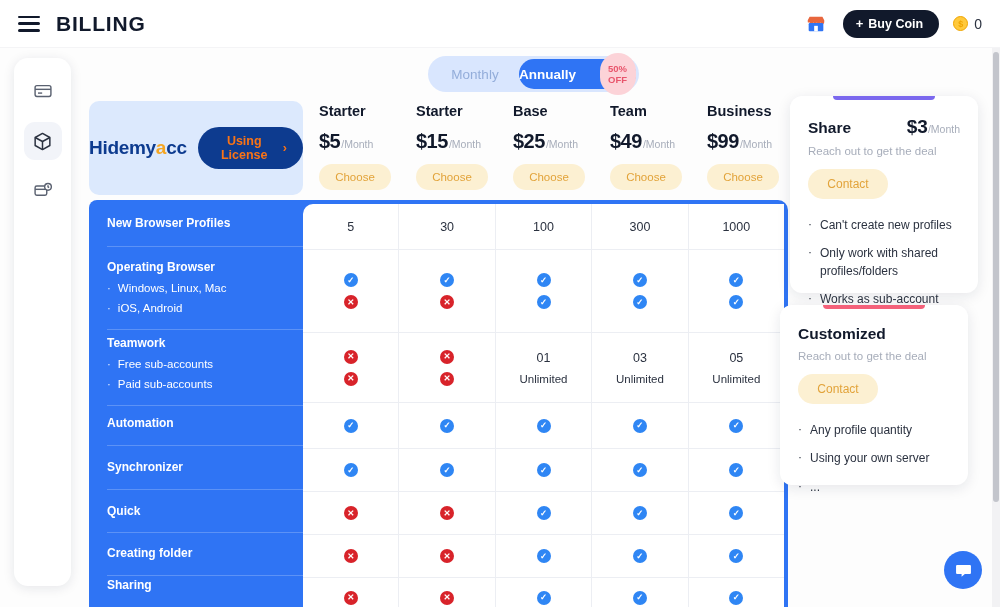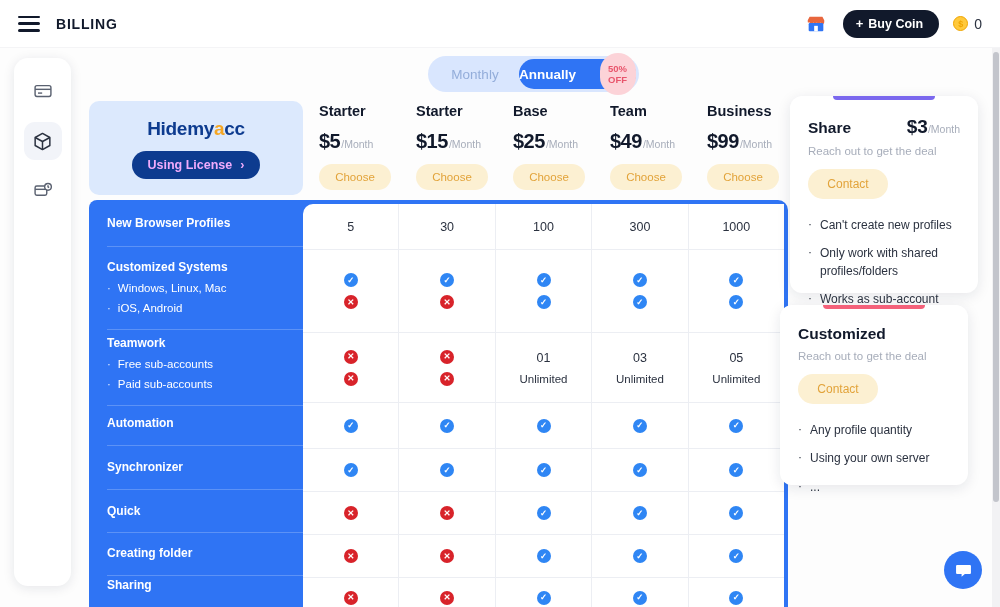--- a/index.html
+++ b/index.html
@@ -14,21 +14,21 @@
   
   .header {
     position: absolute; left: 0; top: 0; width: 1000px; height: 48px;
     background: #ffffff; display: flex; align-items: center;
     border-bottom: 1px solid #f4f4f6;
   }
   .hamburger { margin-left: 18px; width: 22px; height: 16px; display: flex;
     flex-direction: column; justify-content: space-between; cursor: pointer; }
   .hamburger span { display: block; height: 2.6px; background: #11192b; border-radius: 2px; }
   .app-title {
-    margin-left: 16px; font-size: 14px; font-weight: bold;
+    margin-left: 16px; font-size: 21px; font-weight: bold;
     letter-spacing: .8px; color: #11192b;
   }
   .header-right {
     margin-left: auto; margin-right: 18px;
     display: flex; align-items: center; gap: 14px;
   }
   .store-icon {
     width: 26px; height: 26px; display: flex; align-items: center; justify-content: center;
     cursor: pointer;
   }
@@ -80,26 +80,26 @@
   .toggle-annual-label { font-size: 13.5px; color: #fff; font-weight: bold; }
   .toggle-badge {
     background: #fcd3d8; color: #e8556c; font-size: 9.5px; font-weight: bold;
     border-radius: 999px; padding: 10px 8px;
   }
 
   
   .brand-card {
     position: absolute; left: 89px; top: 101px; width: 214px; height: 94px;
     background: #dce9fd; border-radius: 10px;
-    display: flex; flex-direction: column; align-items: center; justify-content: center; gap: 11px;
+    display: flex; flex-direction: row; align-items: center; justify-content: center; gap: 11px;
   }
   .brand-logo { font-size: 19px; font-weight: bold; color: #0d3b8f; letter-spacing: -.3px; }
   .brand-logo .a { color: #f5a623; }
   .brand-btn {
-    background: #0d3b8f; color: #f0abfc; border: none; cursor: pointer;
+    background: #0d3b8f; color: #f97316; border: none; cursor: pointer;
     border-radius: 999px; padding: 7px 16px; font-size: 12.5px; font-weight: bold;
     display: flex; align-items: center; gap: 8px; font-family: "Liberation Sans", sans-serif;
   }
 
   
   .plans { position: absolute; left: 303px; top: 101px; width: 485px; height: 94px; display: flex; }
   .plan { flex: 1; padding-left: 16px; padding-top: 2px; }
   .plan-name { font-size: 14.5px; font-weight: bold; color: #11192b; }
   .plan-price-row { margin-top: 11px; display: flex; align-items: baseline; }
   .plan-price { font-size: 20px; font-weight: bold; color: #11192b; letter-spacing: -.5px; }
@@ -292,21 +292,21 @@
     </div>
 
   <div class="table-wrap">
     <div class="table-blue-border"></div>
     <div class="feat-col">
         <div class="feat-block" style="top: 16px;">
           <div class="feat-title">New Browser Profiles</div>
         </div>
         <div class="feat-div" style="top: 46px;"></div>
         <div class="feat-block" style="top: 60px;">
-          <div class="feat-title">Customized Systems</div>
+          <div class="feat-title">Operating Browser</div>
           <div class="feat-sub">
             <span class="b">·</span>
             <span>Windows, Linux, Mac</span>
           </div>
           <div class="feat-sub">
             <span class="b">·</span>
             <span>iOS, Android</span>
           </div>
         </div>
         <div class="feat-div" style="top: 129px;"></div>

